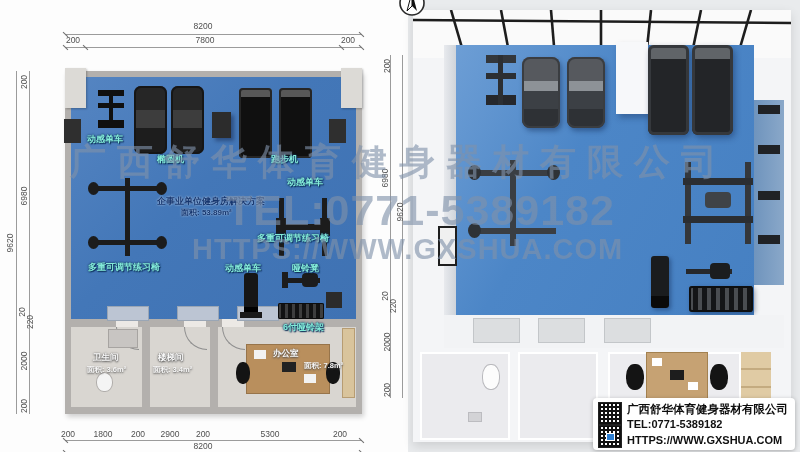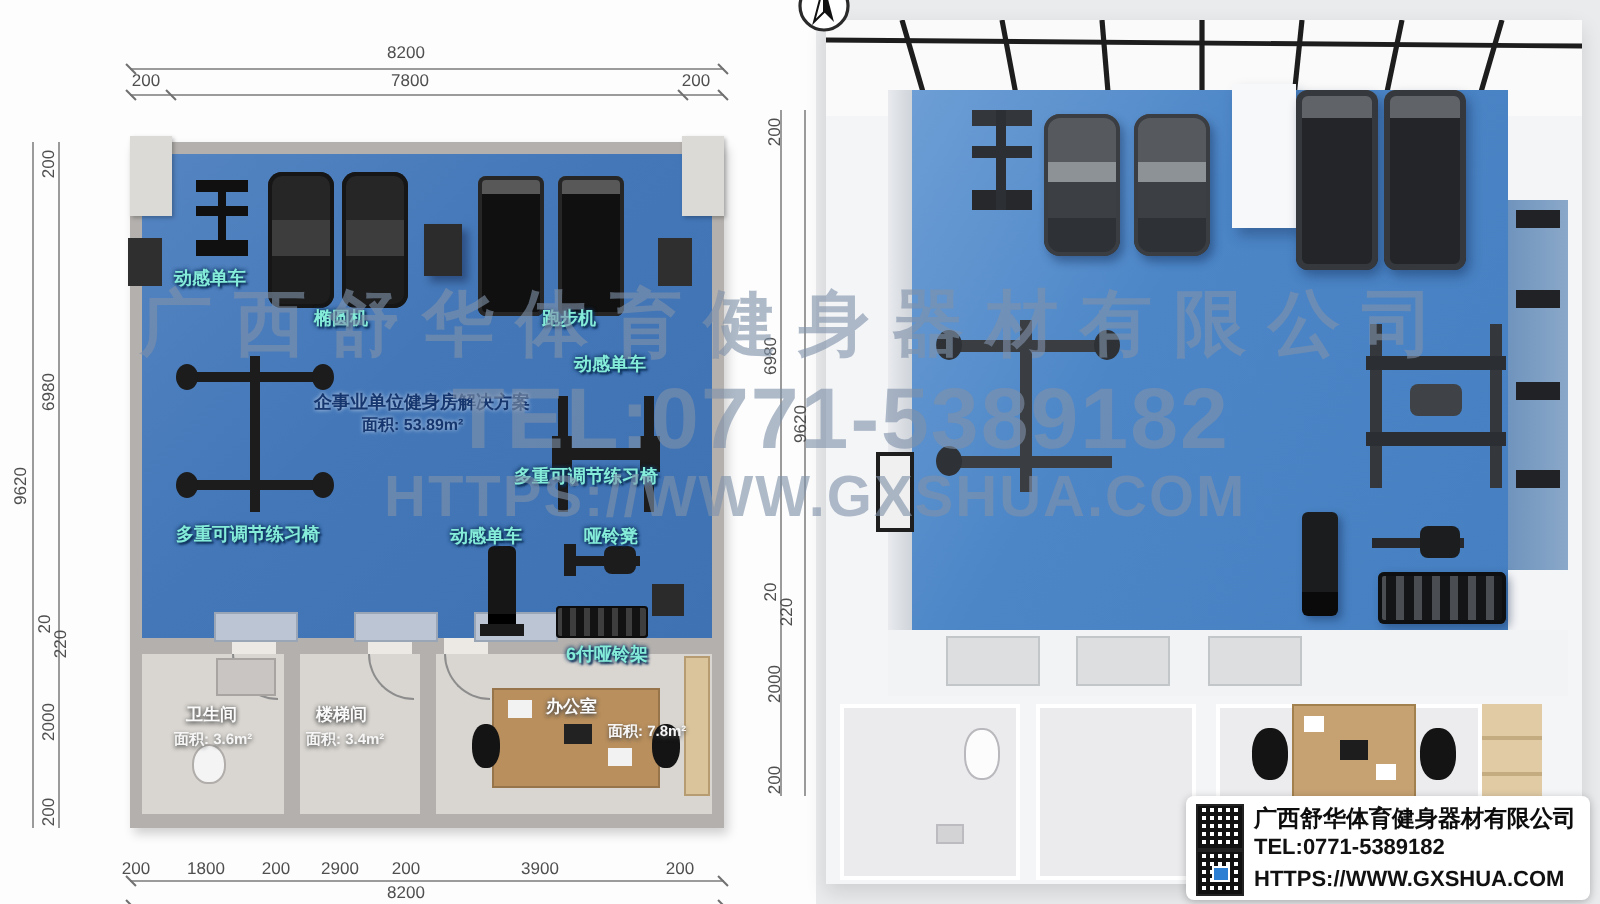--- a/index.html
+++ b/index.html
@@ -53,21 +53,21 @@
     <div class="vdim" style="left:30px;top:306px;">220</div>
     <div class="vdim" style="left:24px;top:345px;">2000</div>
     <div class="vdim" style="left:24px;top:390px;">200</div>
 
     <div class="dimline" style="left:65px;top:424px;width:297px;height:1px;"></div>
     <div class="hdim" style="left:68px;top:418px;">200</div>
     <div class="hdim" style="left:103px;top:418px;">1800</div>
     <div class="hdim" style="left:138px;top:418px;">200</div>
     <div class="hdim" style="left:170px;top:418px;">2900</div>
     <div class="hdim" style="left:203px;top:418px;">200</div>
-    <div class="hdim" style="left:270px;top:418px;">3900</div>
+    <div class="hdim" style="left:270px;top:418px;">5300</div>
     <div class="hdim" style="left:340px;top:418px;">200</div>
     <div class="dimline" style="left:65px;top:436px;width:297px;height:1px;"></div>
     <div class="hdim" style="left:203px;top:430px;">8200</div>
     <div class="tick" style="left:62px;top:424px;"></div>
       <div class="tick" style="left:358px;top:424px;"></div>
     <div class="tick" style="left:62px;top:436px;"></div>
       <div class="tick" style="left:358px;top:436px;"></div>
 
     <div class="a" style="left:65px;top:55px;width:297px;height:343px;background:#b3b0ad;box-shadow:2px 3px 5px rgba(0,0,0,.18);"></div>
 

